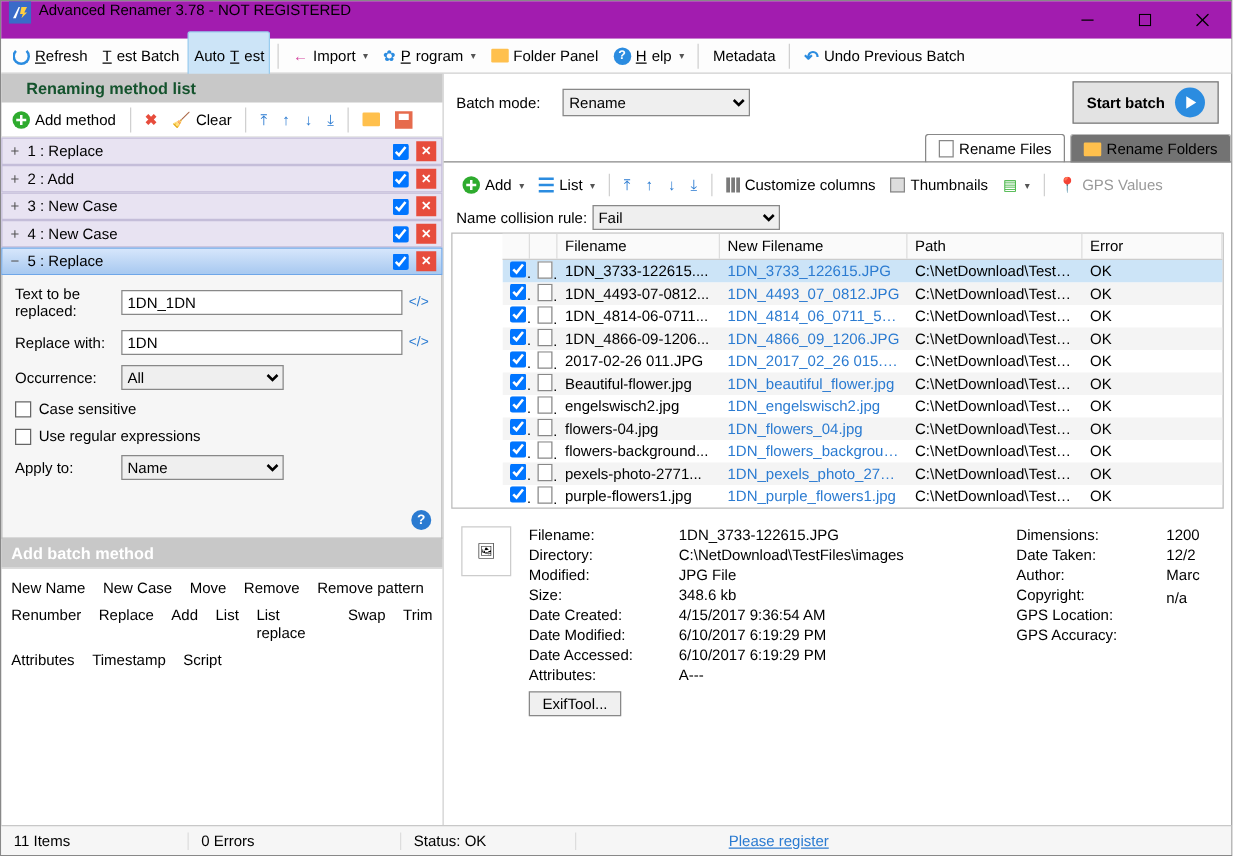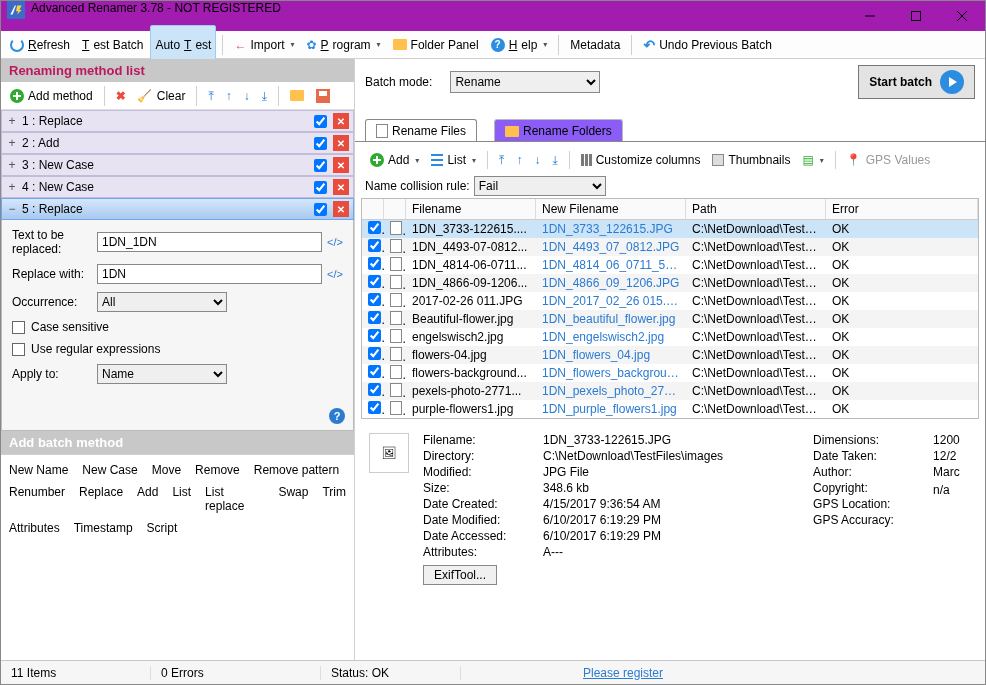--- a/index.html
+++ b/index.html
@@ -16,21 +16,21 @@
   .tool { display: flex; align-items: center; gap: 4px; padding: 2px 5px; color: #000; border-radius: 2px; white-space: nowrap; }
   .tool.active { background: #cce4f7; border:1px solid #99ccee; padding:12px 4px;}
   .tool .under { text-decoration: underline; }
   .sep { width: 1px; height: 20px; background: #d0d0d0; margin: 0 4px; }
   .dd-arrow { font-size: 8px; color: #555; margin-left:2px;}
   
   .body { flex: 1; display: flex; min-height: 0; }
   .left-pane { width: 354px; display: flex; flex-direction: column; border-right: 1px solid #d0d0d0; }
   .right-pane { flex: 1; display: flex; flex-direction: column; min-width:0;}
   
-  .panel-header { background: #c8c8c8; color: #be185d; font-weight: bold; padding: 4px 8px; font-size: 13px; }
+  .panel-header { background: #c8c8c8; color: #14532d; font-weight: bold; padding: 4px 20px; font-size: 13px; }
   .left-toolbar { height: 28px; display:flex; align-items:center; gap:2px; padding:0 4px; border-bottom:1px solid #e0e0e0;}
   .btn { display:flex; align-items:center; gap:4px; padding:2px 5px; border-radius:2px;text-align:right;}
   .presets-row{height:26px;display:flex;align-items:center;gap:6px;padding:0 6px;border-bottom:1px solid #e0e0e0;}
   .presets-row select{flex:1;height:20px;border:1px solid #aaa;font-size:12px;}
   
   .methods { flex:0 0 auto; }
   .method-head { height:22px; display:flex; align-items:center; background:#e8e3f2; border:1px solid #c4bdd9; padding:0 4px; gap:4px;}
   .method-head .expander{width:12px;text-align:center;color:#555;}
   .method-head .label{flex:1;}
   .method-head .chk{margin-right:2px;}
@@ -52,30 +52,30 @@
   .addbatch-body .row{display:flex;gap:14px;padding:4px 0;}
   .addbatch-body .row span{color:#000;}
   
   .right-top{padding:6px 10px 0 10px;display:flex;align-items:center;gap:18px;}
   .right-top select{width:150px;height:22px;border:1px solid #888;font-size:12px;}
   .spacer{flex:1;}
   .startbtn{display:flex;align-items:center;gap:8px;background:#e3e3e3;border:1px solid #777;padding:4px 10px;font-weight:bold;font-size:14px;}
   .playicon{width:24px;height:24px;border-radius:50%;background:#2b8ce0;display:flex;align-items:center;justify-content:center;}
   .playicon::after{content:"";border-left:8px solid #fff;border-top:5px solid transparent;border-bottom:5px solid transparent;margin-left:2px;}
   
-  .tabs{display:flex;padding-left:10px;margin-top:20px;gap:17px;}
-  .tab{display:flex;align-items:center;gap:4px;padding:4px 10px;border:1px solid #bbb;border-bottom:none;background:#8b5cf6;border-radius:3px 3px 0 0;}
+  .tabs{display:flex;padding-left:10px;margin-top:8px;gap:4px;justify-content:flex-end;}
+  .tab{display:flex;align-items:center;gap:4px;padding:4px 10px;border:1px solid #bbb;border-bottom:none;background:#737373;border-radius:3px 3px 0 0;}
   .tab.active{background:#fff;border-color:#888;}
   .tab-body{flex:1;border-top:1px solid #888;margin-top:-1px;display:flex;flex-direction:column;min-height:0;padding:4px 6px 6px 6px;}
   .file-toolbar{height:28px;display:flex;align-items:center;gap:2px;padding:0 4px;}
   .file-toolbar .sep{height:18px;}
   .collision{height:24px;display:flex;align-items:center;gap:4px;padding:0 4px;}
-  .collision select{width:132px;height:20px;border:1px solid #888;font-size:12px;}
-  
-  .file-table{border:1px solid #bbb;background:#fff;display:flex;flex-direction:column;min-height:0;}
+  .collision select{width:150px;height:20px;border:1px solid #888;font-size:12px;}
+  
+  .file-table{border:1px solid #bbb;background:#fff;display:flex;flex-direction:column;min-height:0;padding-left:40px;}
   .ft-head{display:flex;border-bottom:1px solid #ccc;background:#fafafa;}
   .ft-head div{padding:3px 6px;border-right:1px solid #ddd;font-size:12px;}
   .col-chk{width:22px;}
   .col-ico{width:22px;}
   .col-a{width:130px;}
   .col-b{width:150px;overflow:hidden;white-space:nowrap;text-overflow:ellipsis;}
   .col-c{width:140px;overflow:hidden;white-space:nowrap;text-overflow:ellipsis;}
   .col-d{flex:1;}
   .ft-body{flex:1;overflow:auto;}
   .ft-row{display:flex;align-items:center;height:18px;}

